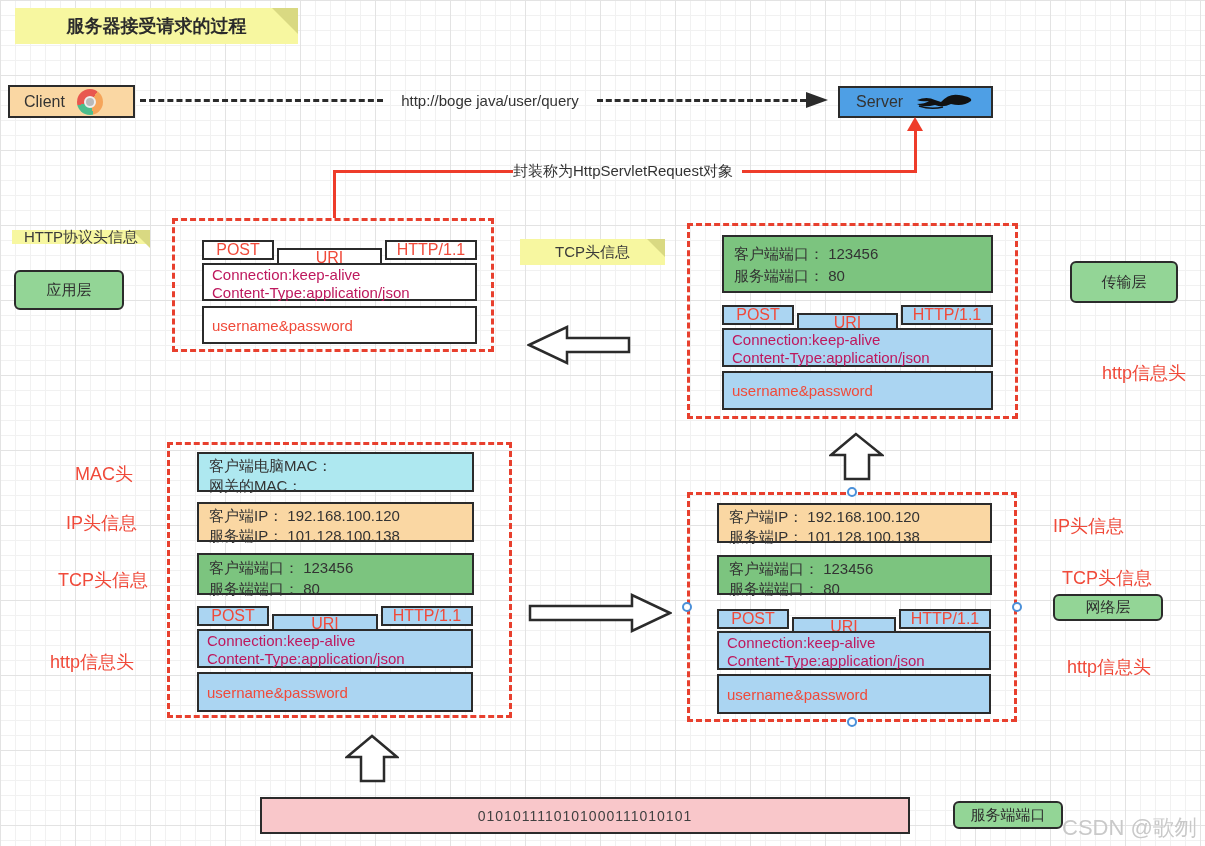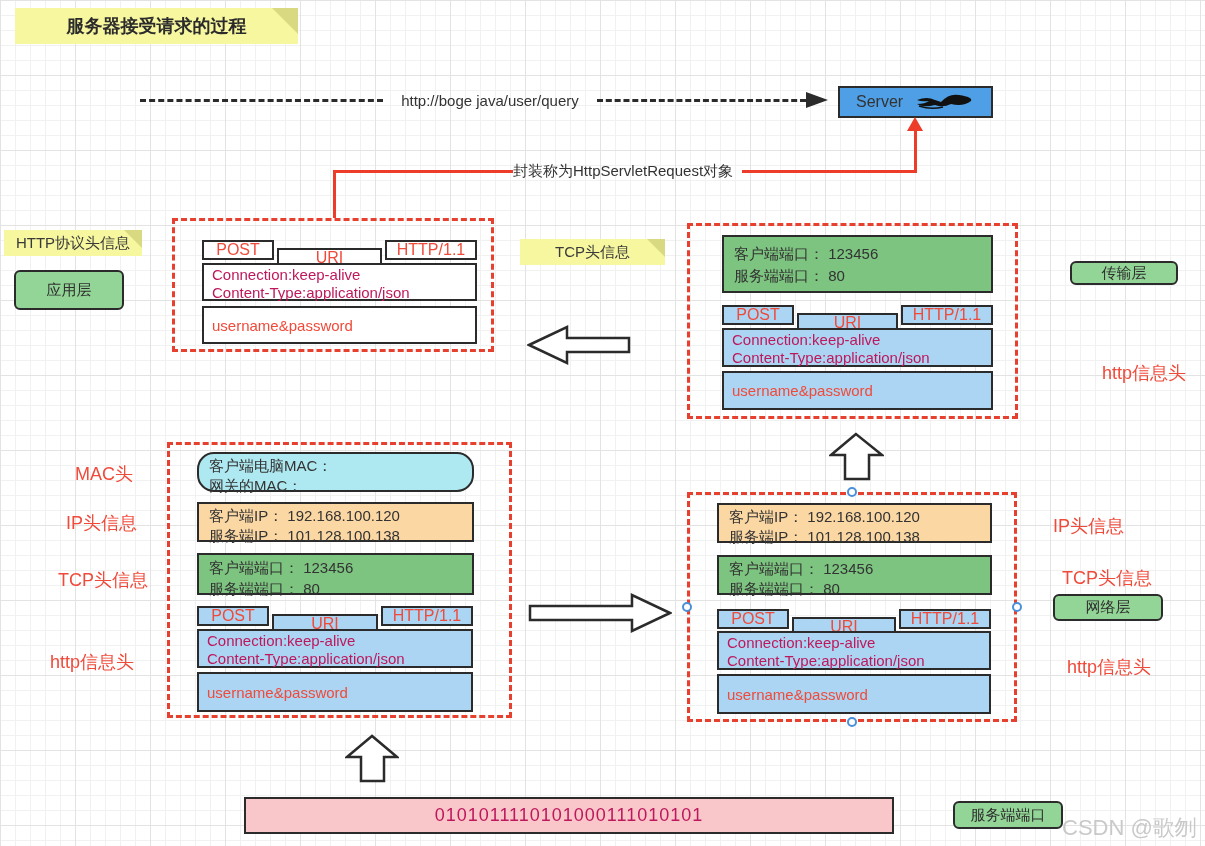--- a/index.html
+++ b/index.html
@@ -32,21 +32,21 @@
   .note{position:absolute;font-size:15px;color:#333;}
   .frame{position:absolute;border:3px dashed #e8402e;box-sizing:border-box;}
   .box{position:absolute;border:2px solid #2b2b2b;box-sizing:border-box;font-size:15px;color:#333;}
   .twoline{padding:6px 10px;line-height:22px;}
   .green{background:#7cc47f;}
   .blue{background:#abd5f2;}
   .orange{background:#fad7a3;}
   .cyan{background:#aee8f0;}
   .white{background:#ffffff;}
   .pinkbar{position:absolute;background:#f9c7ca;border:2px solid #2b2b2b;box-sizing:border-box;
-    display:flex;align-items:center;justify-content:center;font-size:18px;color:#be185d;letter-spacing:1px;}
+    display:flex;align-items:center;justify-content:center;font-size:14px;color:#404040;letter-spacing:1px;margin-left:16px;}
   .hrow{position:absolute;display:flex;gap:3px;}
   .hrow .cell{border:2px solid #2b2b2b;box-sizing:border-box;display:flex;align-items:center;justify-content:center;
     color:#f04a3a;font-size:16px;height:100%;}
   .hrow .c1{flex:0 0 72px;}
   .hrow .c2{flex:1 1 auto;margin-top:8px;}
   .hrow .c3{flex:0 0 92px;}
   .hdrbox{padding:1px 8px;line-height:18px;color:#be185d;font-size:15px;}
   .bodybox{display:flex;align-items:center;padding-left:8px;color:#f04a3a;font-size:15px;}
   .redlabel{position:absolute;color:#f04a3a;font-size:18px;}
   .handle{position:absolute;width:10px;height:10px;border-radius:50%;background:#fff;border:2px solid #4a90d9;box-sizing:border-box;}
@@ -60,20 +60,24 @@
 </head>
 <body>
 
 <div class="canvas">
 
   <div class="sticky title-sticky" style="left:15px;top:8px;width:283px;height:36px;">
     <span class="fold"></span>
     <span class="txt">服务器接受请求的过程</span>
   </div>
 
+  <div class="node" style="left:8px;top:85px;width:127px;height:33px;background:#fad7a3;padding-left:14px;">
+    <span>Client</span>
+    <span class="chrome-icon"></span>
+  </div>
 
   <div class="dashseg" style="left:140px;top:99px;width:243px;"></div>
   <div class="urltext" style="left:383px;top:92px;width:214px;">http://boge java/user/query</div>
   <div class="dashseg" style="left:597px;top:99px;width:209px;"></div>
   <div class="blkhead" style="left:806px;top:92px;"></div>
 
   <div class="node" style="left:838px;top:86px;width:155px;height:32px;background:#4e9fe5;padding-left:16px;">
     <span>Server</span>
     <svg width="62" height="20" viewBox="0 0 62 20" style="margin-left:10px;">
       <path d="M28 10 Q36 1 46 3 Q60 5 58 9 Q50 15 38 12 Q30 16 22 13 Q10 16 4 12 Q12 12 16 9 Q8 10 4 8 Q14 4 22 8 Z" fill="#111"></path>
@@ -81,21 +85,21 @@
     </svg>
   </div>
 
   <div class="redline" style="left:333px;top:171px;width:3px;height:47px;"></div>
   <div class="redline" style="left:333px;top:170px;width:180px;height:3px;"></div>
   <div class="note" style="left:513px;top:162px;">封装称为HttpServletRequest对象</div>
   <div class="redline" style="left:742px;top:170px;width:174px;height:3px;"></div>
   <div class="redline" style="left:914px;top:130px;width:3px;height:43px;"></div>
   <div class="redhead" style="left:907px;top:117px;"></div>
 
-  <div class="sticky small-sticky" style="left:4px;top:230px;width:138px;height:26px;">
+  <div class="sticky small-sticky" style="left:12px;top:230px;width:138px;height:14px;">
     <span class="fold"></span>
     <span class="txt">HTTP协议头信息</span>
   </div>
   <div class="layerbox" style="left:14px;top:270px;width:110px;height:40px;">
     <span>应用层</span>
   </div>
 
   <div class="frame" style="left:172px;top:218px;width:322px;height:134px;"></div>
   <div class="hrow" style="left:202px;top:240px;width:275px;height:20px;">
     <div class="cell c1 white">POST</div>
@@ -130,31 +134,31 @@
     <div class="cell c3 blue">HTTP/1.1</div>
   </div>
   <div class="box blue hdrbox" style="left:722px;top:328px;width:271px;height:39px;">
     <div>Connection:keep-alive</div>
     <div>Content-Type:application/json</div>
   </div>
   <div class="box blue bodybox" style="left:722px;top:371px;width:271px;height:39px;">
     <span>username&amp;password</span>
   </div>
 
-  <div class="layerbox" style="left:1070px;top:261px;width:108px;height:24px;">
+  <div class="layerbox" style="left:1070px;top:261px;width:108px;height:42px;">
     <span>传输层</span>
   </div>
   <div class="redlabel" style="left:1102px;top:361px;">http信息头</div>
 
   <svg class="arrow-svg" style="left:829px;top:432px;" width="55" height="49" viewBox="0 0 55 49">
     <polygon points="27,2 2,23 16,23 16,47 40,47 40,23 53,23" fill="#fff" stroke="#2b2b2b" stroke-width="2.5" stroke-linejoin="miter"></polygon>
   </svg>
 
   <div class="frame" style="left:167px;top:442px;width:345px;height:276px;"></div>
-  <div class="box cyan twoline" style="left:197px;top:452px;width:277px;height:40px;padding:2px 10px;line-height:20px;border-radius:17px;">
+  <div class="box cyan twoline" style="left:197px;top:452px;width:277px;height:40px;padding:2px 10px;line-height:20px;">
     <div>客户端电脑MAC：</div>
     <div>网关的MAC：</div>
   </div>
   <div class="box orange twoline" style="left:197px;top:502px;width:277px;height:40px;padding:2px 10px;line-height:20px;">
     <div>客户端IP： 192.168.100.120</div>
     <div>服务端IP： 101.128.100.138</div>
   </div>
   <div class="box green twoline" style="left:197px;top:553px;width:277px;height:42px;padding:2px 10px;line-height:21px;">
     <div>客户端端口： 123456</div>
     <div>服务端端口： 80</div>

